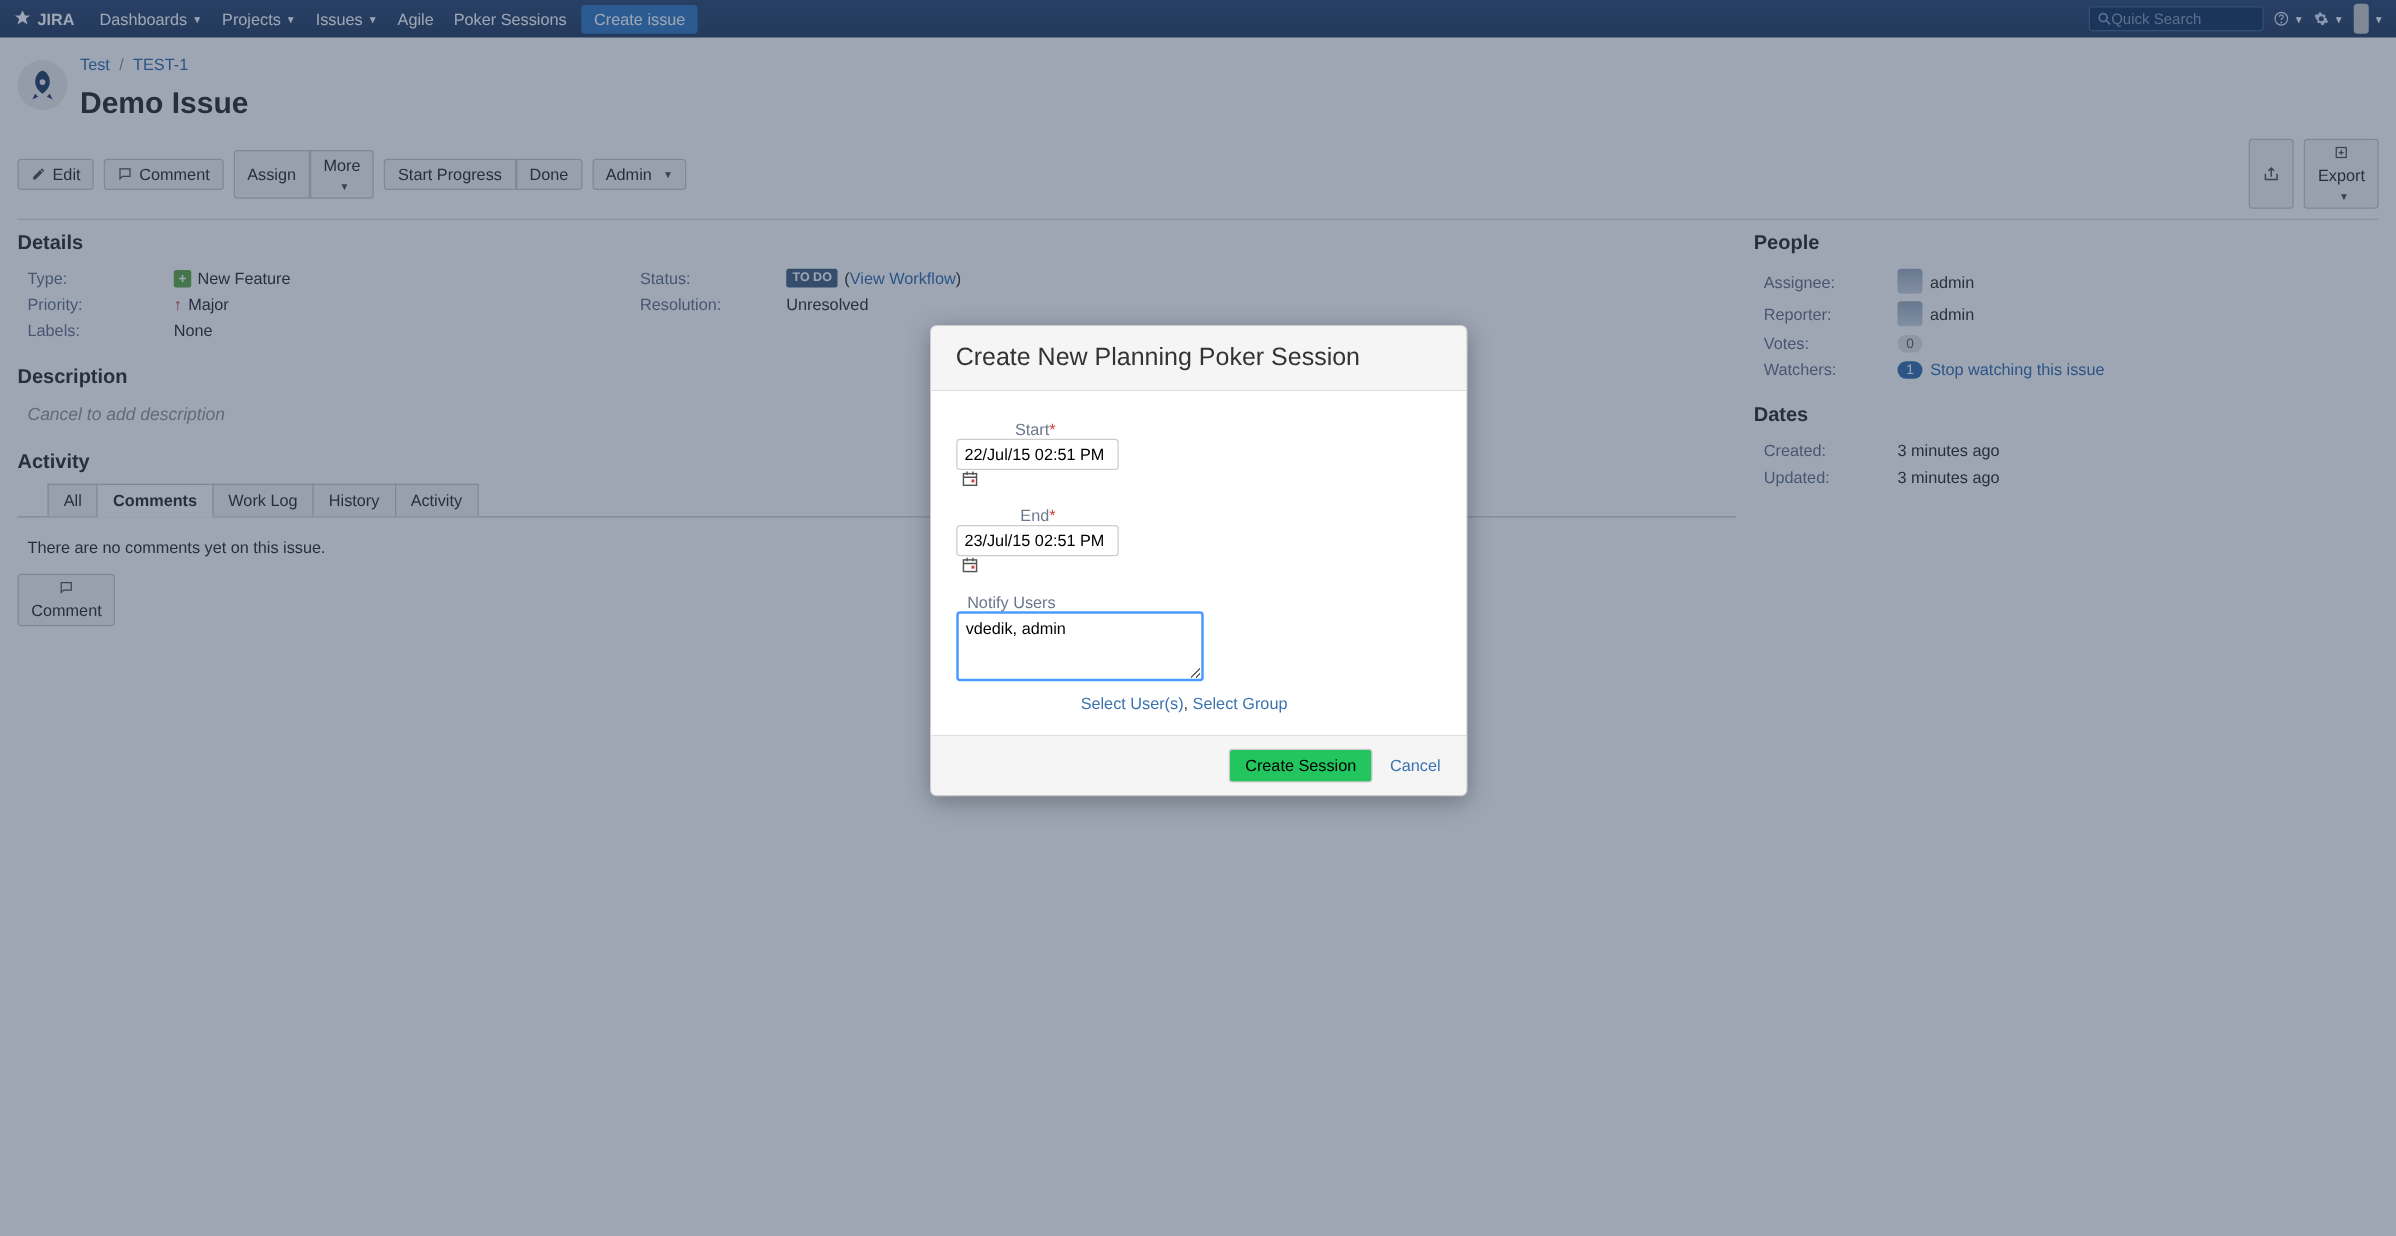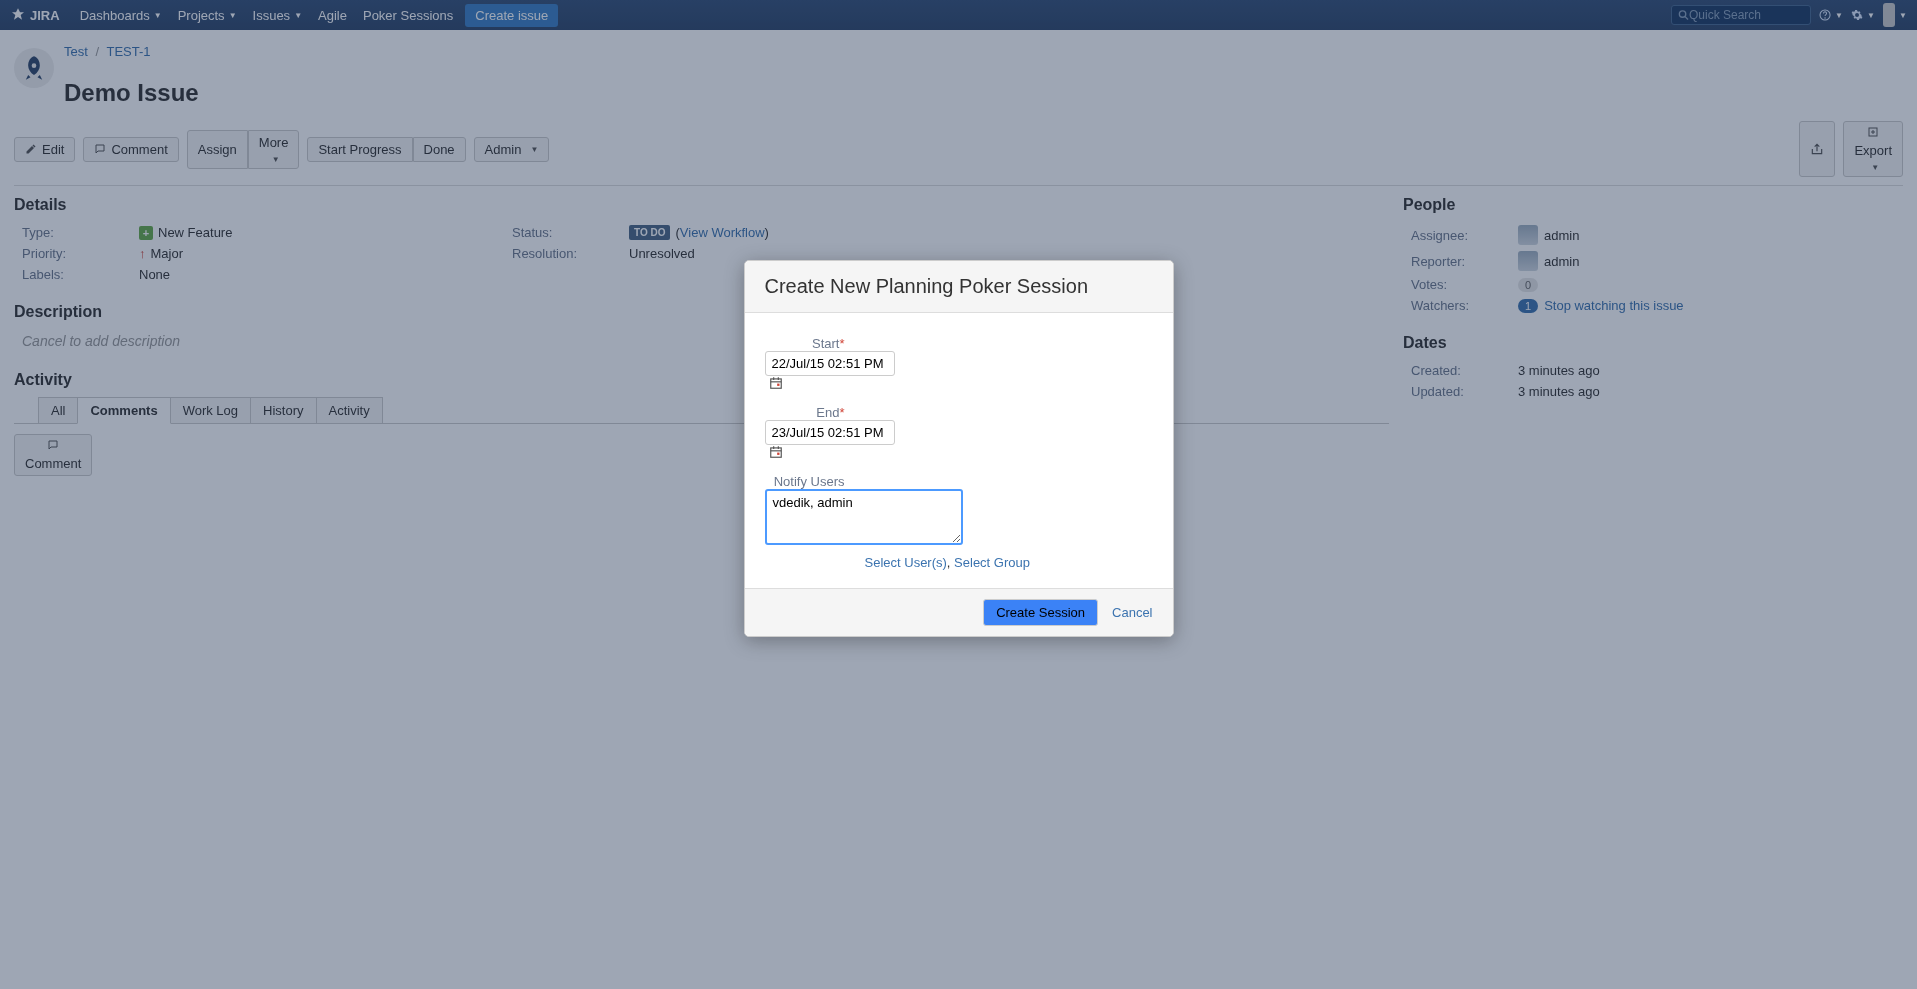--- a/index.html
+++ b/index.html
@@ -19,21 +19,21 @@
 .search-box input::placeholder { color: #8ba2bd; }
 .header-icon { width: 24px; height: 24px; display: flex; align-items: center; justify-content: center; cursor: pointer; }
 .avatar-hdr { width: 24px; height: 24px; background: #ccc; border-radius: 3px; }
 
 
 .content { padding: 14px 14px 0 14px; }
 .breadcrumb-row { display: flex; align-items: flex-start; gap: 10px; }
 .proj-avatar { width: 40px; height: 40px; border-radius: 50%; background: #eee; display: flex; align-items: center; justify-content: center; margin-top: 4px; }
 .breadcrumbs { font-size: 13px; color: #3b73af; }
 .breadcrumbs .sep { color: #999; margin: 0 4px; }
-.summary { font-size: 24px; color: #333; margin-top: 20px; }
+.summary { font-size: 24px; color: #333; margin-top: 10px; }
 
 
 .ops-bar { display: flex; align-items: center; padding: 8px 0; margin-top: 6px; border-bottom: 1px solid #ddd; gap: 8px; }
 .btn-group { display: flex; }
 .btn { background: #f5f5f5; border: 1px solid #ccc; padding: 4px 10px; font-size: 13px; color: #333; cursor: pointer; display: flex; align-items: center; gap: 5px; }
 .btn:first-child { border-radius: 3px 0 0 3px; }
 .btn:last-child { border-radius: 0 3px 3px 0; flex-direction: column; }
 .btn.single { border-radius: 3px; }
 .ops-right { margin-left: auto; display: flex; gap: 8px; }
 
@@ -76,21 +76,21 @@
 .dialog-hd { padding: 14px 20px; border-bottom: 1px solid #ddd; font-size: 20px; color: #333; background: #f5f5f5; border-radius: 5px 5px 0 0; }
 .dialog-body { padding: 18px 20px; background: #fff; }
 .form-row { display: flex; align-items: flex-start; margin-bottom: 10px; flex-direction: column; }
 .form-label { width: 90px; text-align: right; padding-right: 10px; color: #6b778c; font-size: 13px; padding-top: 5px; }
 .req { color: #d04437; }
 .form-input { border: 1px solid #ccc; border-radius: 3px; padding: 4px 6px; font-size: 13px; width: 130px; }
 .cal-icon { margin-left: 4px; display: inline-flex; }
 .textarea-notify { border: 2px solid #4c9aff; border-radius: 3px; padding: 4px 6px; font-size: 13px; width: 198px; height: 56px; resize: both; font-family: inherit; }
 .helper-row { margin-left: 100px; font-size: 13px; }
 .dialog-ft { background: #f5f5f5; padding: 10px 20px; border-top: 1px solid #ddd; display: flex; justify-content: flex-end; align-items: center; gap: 14px; border-radius: 0 0 5px 5px; }
-.btn-primary { background: #3b82f6; border: 1px solid #ccc; padding: 5px 12px; border-radius: 3px; font-size: 13px; cursor: pointer; }
+.btn-primary { background: #22c55e; border: 1px solid #ccc; padding: 5px 12px; border-radius: 3px; font-size: 13px; cursor: pointer; }
 .btn-link { color: #3b73af; font-size: 13px; cursor: pointer; }
 
 
 svg { display: block; }
 .icon-type { width:14px; height:14px; background:#67ab49; color:#fff; display:flex; align-items:center; justify-content:center; font-size:11px; font-weight:bold; border-radius:2px; }
 .icon-prio { color:#d04437; }
 </style>
 </head>
 <body>
 
@@ -267,20 +267,21 @@
 
       <div class="module">
         <div class="mod-title">Activity</div>
         <div class="tabs">
           <div class="tab">All</div>
           <div class="tab active">Comments</div>
           <div class="tab">Work Log</div>
           <div class="tab">History</div>
           <div class="tab">Activity</div>
         </div>
+        <div class="no-comments">There are no comments yet on this issue.</div>
         <div class="btn single" style="width:fit-content">
           <svg width="12" height="12" viewBox="0 0 24 24" fill="none" stroke="#555" stroke-width="2">
               <path d="M4 4h16v12H8l-4 4V4z"></path>
             </svg>
           <span>Comment</span>
         </div>
       </div>
 
     </div>
 

